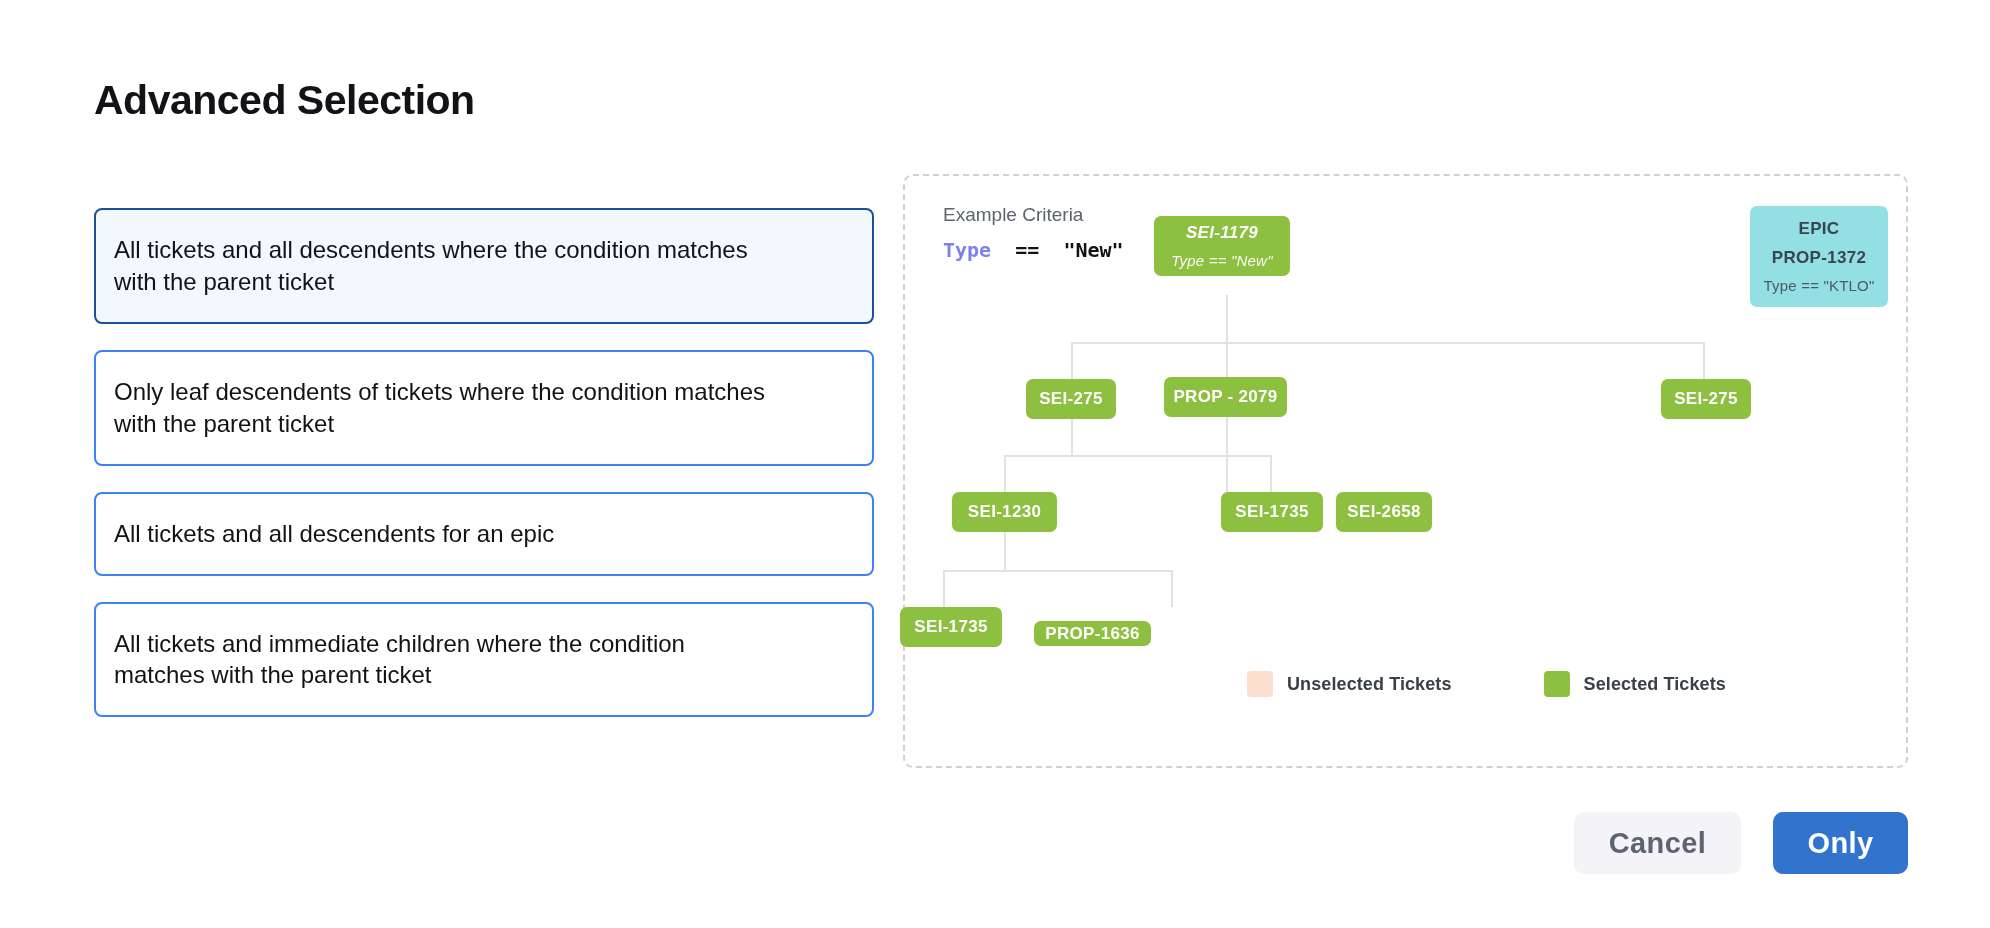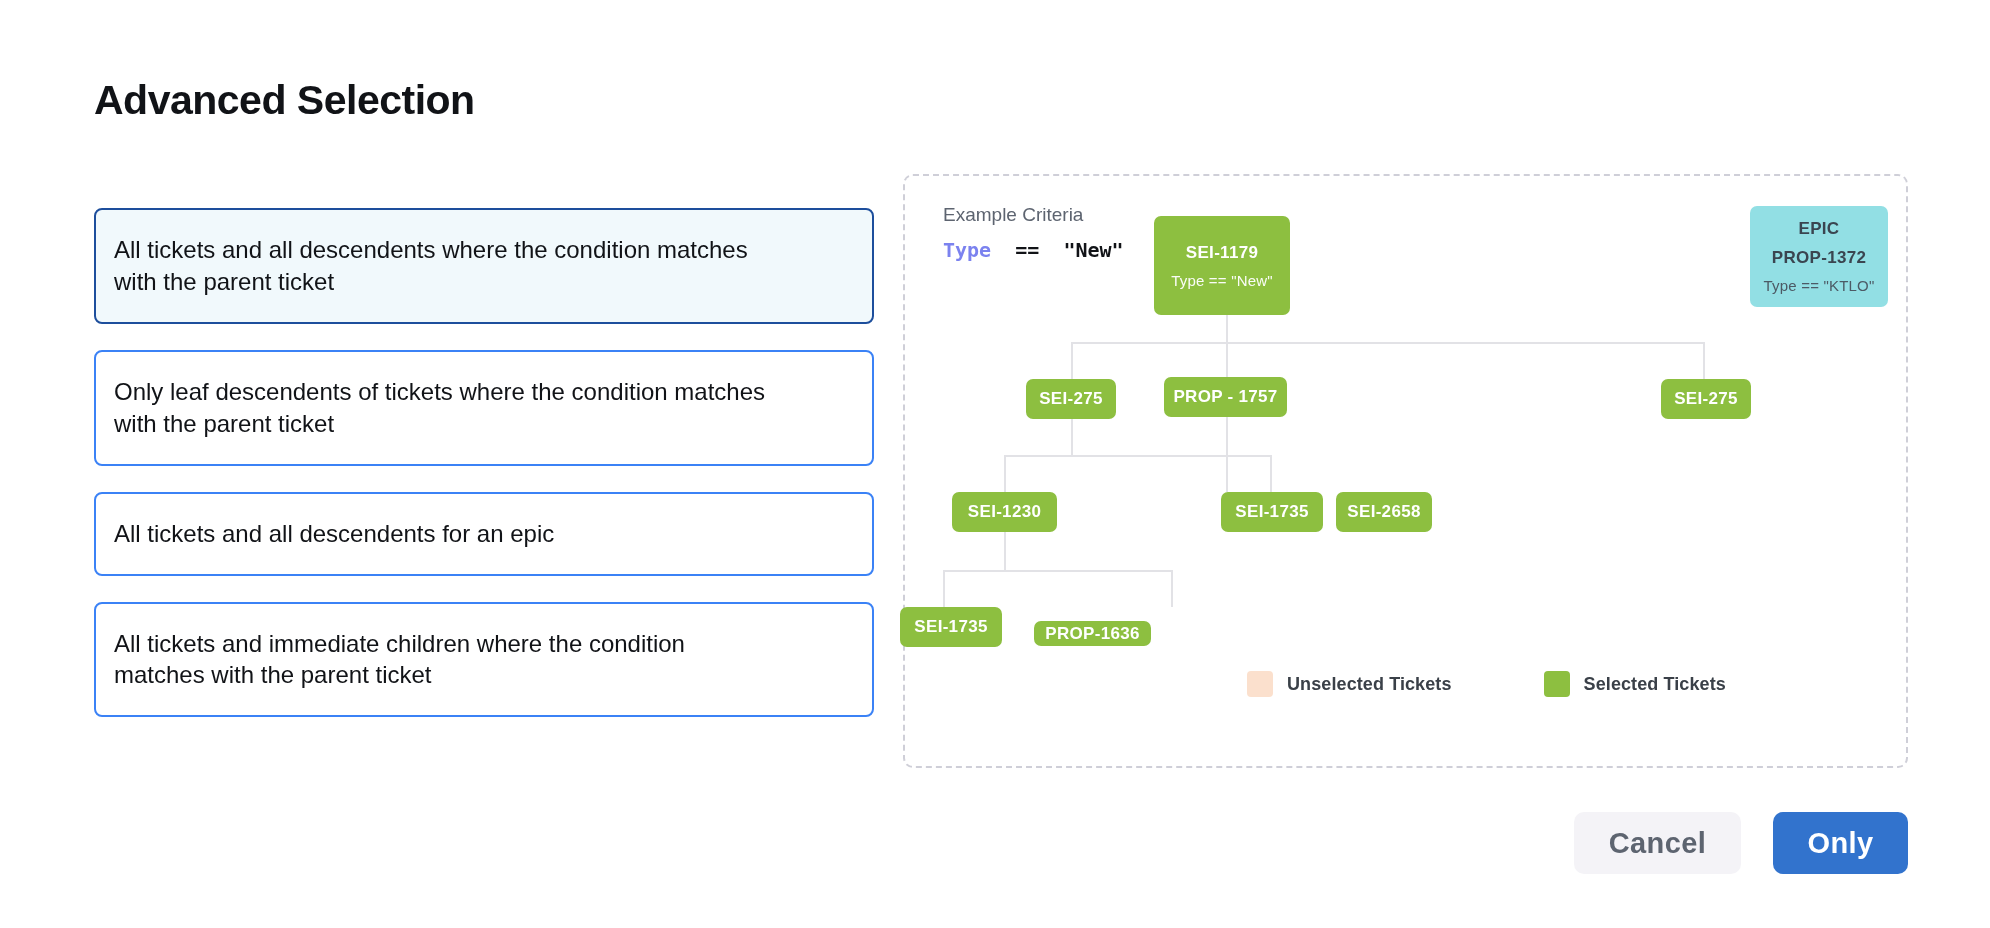--- a/index.html
+++ b/index.html
@@ -237,37 +237,37 @@
   <div class="line v" style="left:99px; top:279px; height:37px;"></div>
   <div class="line v" style="left:365px; top:279px; height:37px;"></div>
 
   <div class="line v" style="left:321px; top:233px; height:83px;"></div>
 
   <div class="line v" style="left:99px; top:347px; height:48px;"></div>
   <div class="line h" style="left:38px; top:394px; width:229px;"></div>
   <div class="line v" style="left:38px; top:394px; height:37px;"></div>
   <div class="line v" style="left:266px; top:394px; height:37px;"></div>
 
-  <div class="node" style="left:249px; top:40px; width:136px; height:99px;">
+  <div class="node" style="left:249px; top:40px; width:136px; height:60px;font-style:italic;">
     <span>SEI-1179</span>
     <span class="sub">Type == "New"</span>
   </div>
 
   <div class="node epic" style="left:845px; top:30px; width:138px; height:101px;">
     <span>EPIC</span>
     <span class="epic-line2">PROP-1372</span>
     <span class="sub">Type == "KTLO"</span>
   </div>
 
   <div class="node" style="left:121px; top:203px; width:90px; height:40px;">
     <span>SEI-275</span>
   </div>
 
   <div class="node" style="left:259px; top:201px; width:123px; height:40px;">
-    <span>PROP - 1757</span>
+    <span>PROP - 2079</span>
   </div>
 
   <div class="node" style="left:756px; top:203px; width:90px; height:40px;">
     <span>SEI-275</span>
   </div>
 
   <div class="node" style="left:47px; top:316px; width:105px; height:40px;">
     <span>SEI-1230</span>
   </div>
 

